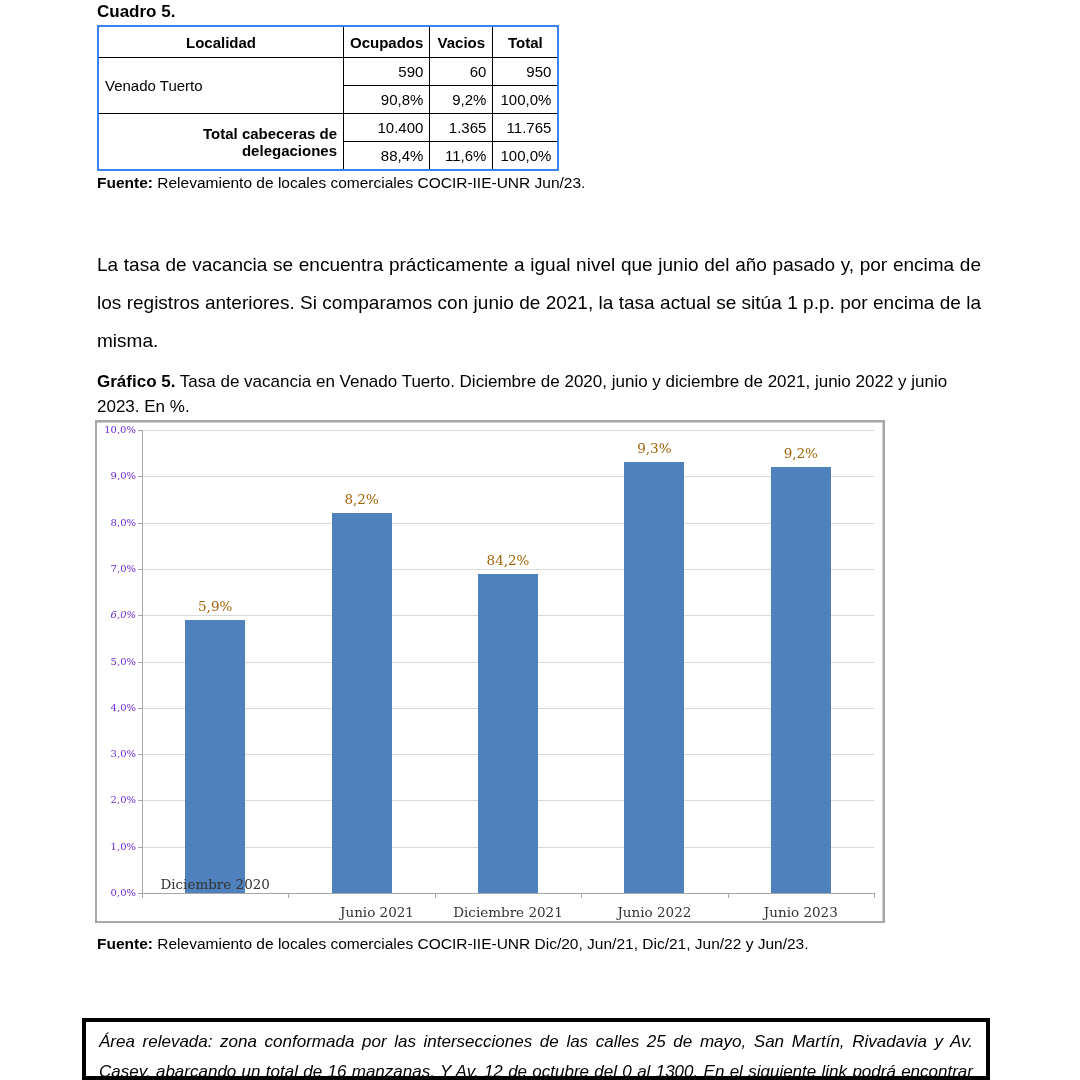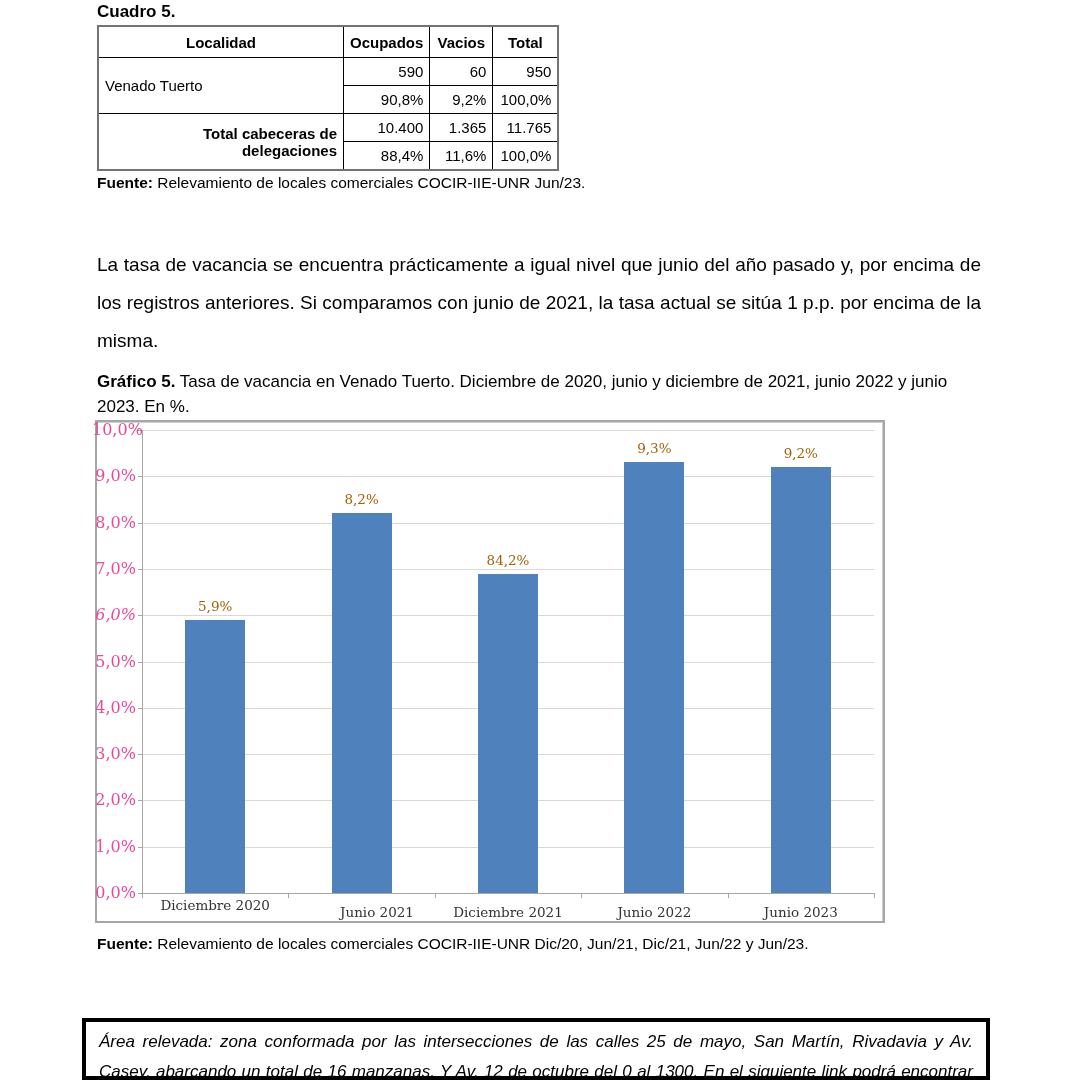--- a/index.html
+++ b/index.html
@@ -14,21 +14,21 @@
   .cuadro-heading{font-size:17px;font-weight:bold;line-height:20px;padding-top:2px;}
   .cuadro-caption{font-size:17px;line-height:21px;}
 
   table.occupancy{
     border-collapse:collapse;margin-top:3px;
     font-size:15px;
   }
   table.occupancy th, table.occupancy td{
     border:1.6px solid #000;padding:0 6px;
   }
-  table.occupancy{border:2px solid #737373;}
+  table.occupancy{border:2px solid #3b82f6;}
   table.occupancy th{height:30px;font-weight:bold;text-align:center;}
   table.occupancy td{height:27px;}
   .col-localidad{width:232px;}
   .col-ocupados{width:72px;}
   .col-vacios{width:50px;}
   .col-total{width:52px;}
   td.rowlabel{text-align:left;vertical-align:middle;}
   td.rowlabel.bold{font-weight:bold;text-align:right;}
   td.num{text-align:right;}
 
@@ -49,21 +49,21 @@
     border:2px solid #a6a6a6;
     background:#ffffff;
     box-shadow:-1px 1px 0 #d0d0d0 inset;
   }
   .chart *{position:absolute;}
   .gridline{height:1px;background:#d9d9d9;}
   .axis-x{height:1px;background:#a6a6a6;}
   .axis-y{width:1px;background:#a6a6a6;}
   .tickmark{background:#a6a6a6;}
   .ytick-label{
-    font-family:"DejaVu Serif", serif;font-size:16px;color:#ec4899;
+    font-family:"DejaVu Serif", serif;font-size:10px;color:#6d28d9;
     text-align:right;width:44px;line-height:14px;
   }
   .xtick-label{
     font-family:"DejaVu Serif", serif;font-size:13.5px;color:#333;
     text-align:center;width:146px;line-height:16px;
   }
   .bar{background:#4f81bd;}
   .bar-label{
     font-family:"DejaVu Serif", serif;font-size:13.5px;color:#a16207;
     text-align:center;width:90px;line-height:15px;
@@ -163,21 +163,21 @@
         <div class="axis-y" style="left: 45px; top: 8px; height: 463px; background: rgb(166, 166, 166);"></div>
         <div class="axis-x" style="left: 45px; top: 471px; width: 733px; background: rgb(166, 166, 166);"></div>
         <div class="tickmark" style="left: 45px; top: 471px; width: 1px; height: 5px; background: rgb(166, 166, 166);"></div>
         <div class="tickmark" style="left: 191.4px; top: 471px; width: 1px; height: 5px; background: rgb(166, 166, 166);"></div>
         <div class="tickmark" style="left: 337.8px; top: 471px; width: 1px; height: 5px; background: rgb(166, 166, 166);"></div>
         <div class="tickmark" style="left: 484.2px; top: 471px; width: 1px; height: 5px; background: rgb(166, 166, 166);"></div>
         <div class="tickmark" style="left: 630.6px; top: 471px; width: 1px; height: 5px; background: rgb(166, 166, 166);"></div>
         <div class="tickmark" style="left: 777px; top: 471px; width: 1px; height: 5px; background: rgb(166, 166, 166);"></div>
         <div class="bar" style="left: 88.2px; top: 197.83px; width: 60px; height: 273.17px; background: rgb(79, 129, 189);"></div>
         <div class="bar-label" style="left: 73.2px; top: 176.83px;">5,9%</div>
-        <div class="xtick-label" style="left: 45.2px; top: 475px;">Diciembre 2020</div>
+        <div class="xtick-label" style="left: 45.2px; top: 454px;">Diciembre 2020</div>
         <div class="bar" style="left: 234.6px; top: 91.34px; width: 60px; height: 379.66px; background: rgb(79, 129, 189);"></div>
         <div class="bar-label" style="left: 219.6px; top: 70.34px;">8,2%</div>
         <div class="xtick-label" style="left: 207px; top: 482px;">Junio 2021</div>
         <div class="bar" style="left: 381px; top: 151.53px; width: 60px; height: 319.47px; background: rgb(79, 129, 189);"></div>
         <div class="bar-label" style="left: 366px; top: 130.53px;">84,2%</div>
         <div class="xtick-label" style="left: 338px; top: 482px;">Diciembre 2021</div>
         <div class="bar" style="left: 527.4px; top: 40.41px; width: 60px; height: 430.59px; background: rgb(79, 129, 189);"></div>
         <div class="bar-label" style="left: 512.4px; top: 19.41px;">9,3%</div>
         <div class="xtick-label" style="left: 484.4px; top: 482px;">Junio 2022</div>
         <div class="bar" style="left: 673.8px; top: 45.04px; width: 60px; height: 425.96px; background: rgb(79, 129, 189);"></div>

